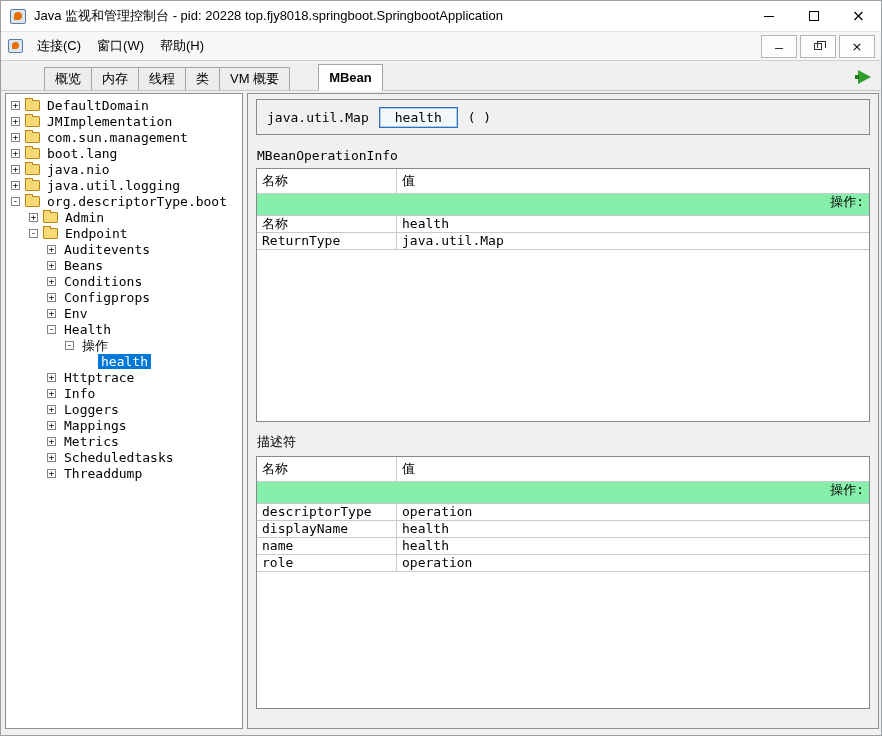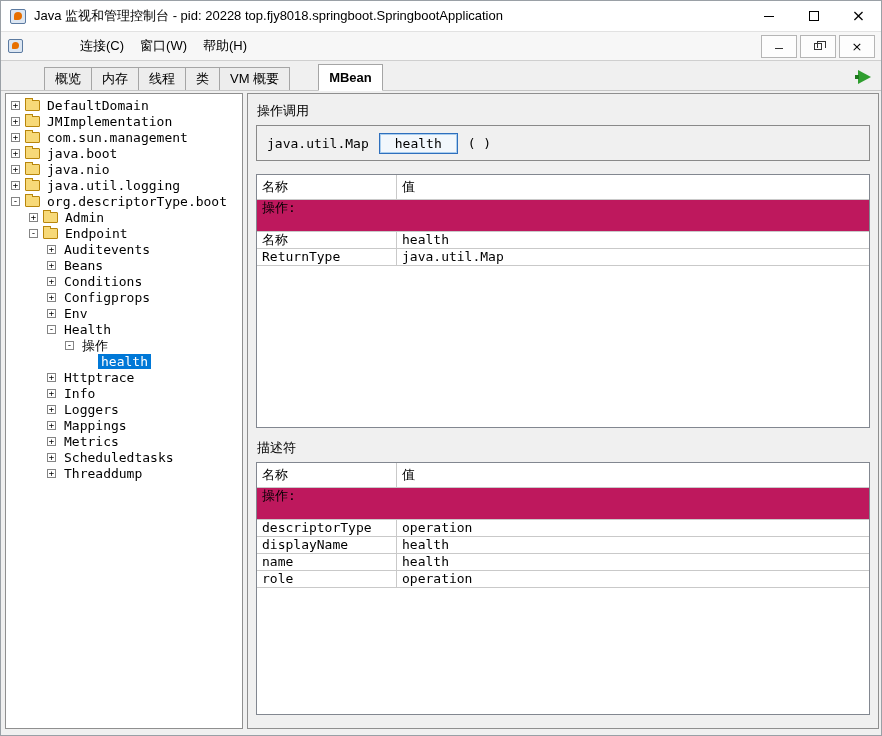--- a/index.html
+++ b/index.html
@@ -82,21 +82,21 @@
                padding:2px 15px; cursor:default; }
 
   .data-table { background:#fff; border:1px solid #828790; display:flex; flex-direction:column; overflow:hidden; }
   .table-row { display:flex; flex:none; border-bottom:1px solid #c9c9c9; background:#fff; }
   .header-row { height:25px; }
   .header-row .cell { display:flex; align-items:center; }
   .cell { padding:0 5px; font-size:13px; overflow:hidden; white-space:nowrap; }
   .col-name { width:140px; flex:none; border-right:1px solid #c9c9c9; }
   .col-value { flex:1; }
   .body-row { height:17px; line-height:16px; }
-  .group-row { height:32px; line-height:16px; background:#be185d; }
+  .group-row { height:22px; line-height:16px; background:#86efac;text-align:right; }
   .group-row .cell { width:100%; }
   #op-table { height:254px; margin-bottom:11px; }
   #desc-table { height:253px; }
 </style>
 </head>
 <body>
 
 <div class="titlebar">
   <span class="app-icon"></span>
   <span class="title-text">Java 监视和管理控制台 - pid: 20228 top.fjy8018.springboot.SpringbootApplication</span>
@@ -108,21 +108,21 @@
       <span class="glyph-max"></span>
     </div>
     <div class="win-btn">
       <span class="glyph-close">×</span>
     </div>
   </div>
 </div>
 
 <div class="menubar">
   <span class="menu-icon"></span>
-  <div id="menu-items" style="display:flex;margin-left:43px;">
+  <div id="menu-items" style="display:flex;">
       <div class="menu-item">连接(C)</div>
       <div class="menu-item">窗口(W)</div>
       <div class="menu-item">帮助(H)</div>
     </div>
   <div class="frame-controls">
     <button class="frame-btn">
       <span class="fg-min"></span>
     </button>
     <button class="frame-btn">
       <span class="fg-restore"></span>
@@ -155,21 +155,21 @@
       <span class="tree-label">JMImplementation</span>
     </div>
     <div class="tree-row" style="padding-left: 5px;">
       <span class="toggle">+</span>
       <span class="folder-icon"></span>
       <span class="tree-label">com.sun.management</span>
     </div>
     <div class="tree-row" style="padding-left: 5px;">
       <span class="toggle">+</span>
       <span class="folder-icon"></span>
-      <span class="tree-label">java.boot</span>
+      <span class="tree-label">boot.lang</span>
     </div>
     <div class="tree-row" style="padding-left: 5px;">
       <span class="toggle">+</span>
       <span class="folder-icon"></span>
       <span class="tree-label">java.nio</span>
     </div>
     <div class="tree-row" style="padding-left: 5px;">
       <span class="toggle">+</span>
       <span class="folder-icon"></span>
       <span class="tree-label">java.util.logging</span>
@@ -245,27 +245,27 @@
       <span class="toggle">+</span>
       <span class="tree-label">Scheduledtasks</span>
     </div>
     <div class="tree-row" style="padding-left: 41px;">
       <span class="toggle">+</span>
       <span class="tree-label">Threaddump</span>
     </div>
   </div>
 
 <div class="detail-panel">
-  <div class="section-title">操作调用</div>
   <div class="op-box">
     <span class="op-return">java.util.Map</span>
     <button class="op-button">health</button>
     <span class="op-sig">( )</span>
   </div>
 
+  <div class="section-title">MBeanOperationInfo</div>
   <div class="data-table" id="op-table">
       <div class="table-row header-row">
         <div class="cell col-name">名称</div>
         <div class="cell col-value">值</div>
       </div>
       <div class="table-row group-row">
         <div class="cell ">操作:</div>
       </div>
       <div class="table-row body-row">
         <div class="cell col-name">名称</div>

